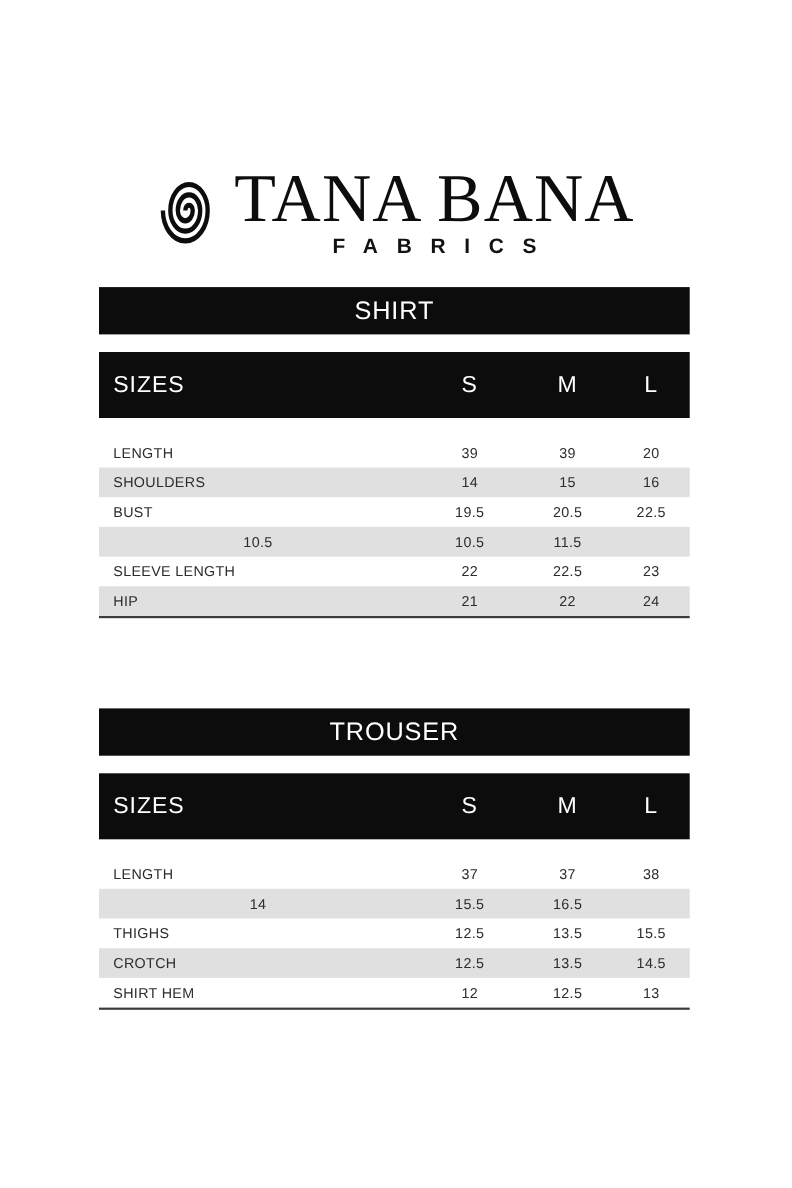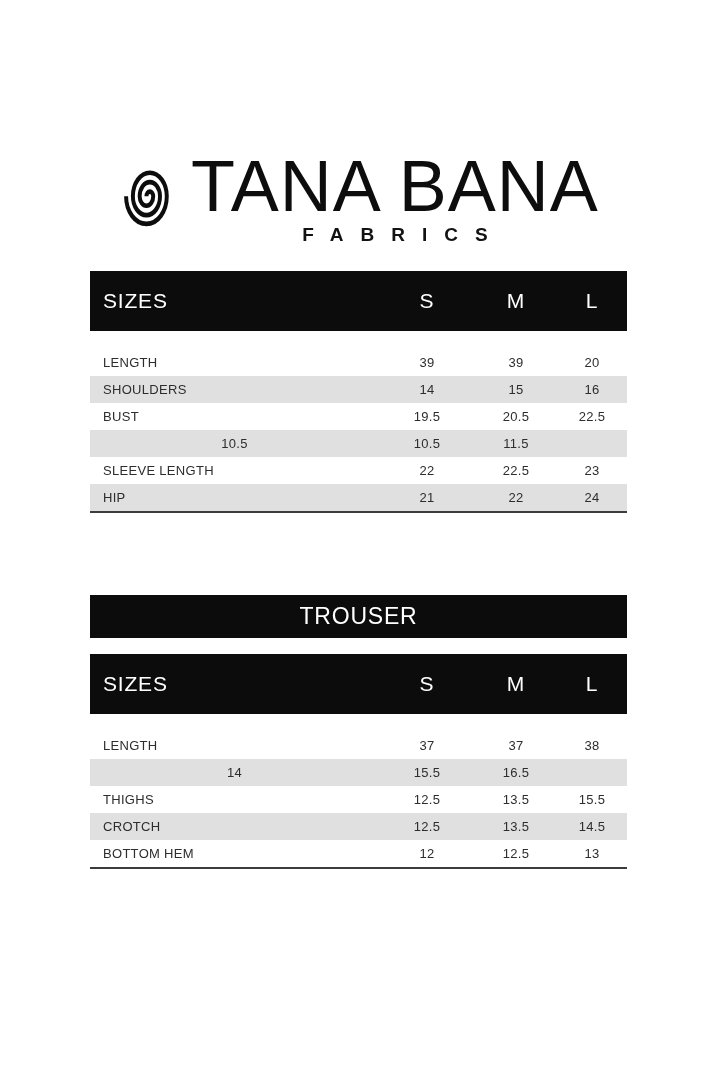--- a/index.html
+++ b/index.html
@@ -20,22 +20,22 @@
     padding-top: 150px;
     gap: 18px;
   }
   .spiral-wrap svg { display: block; width: 52px; height: 64px; }
   .logo-text {
     display: flex;
     flex-direction: column;
     align-items: center;
   }
   .brand {
-    font-family: Liberation Sans, sans-serif;
-    font-size: 72px;
+    font-family: Liberation Serif, serif;
+    font-size: 62px;
     line-height: 1;
     letter-spacing: 1px;
     color: #0d0d0d;
     white-space: nowrap;
   }
   .subtitle {
     font-size: 19px;
     font-weight: bold;
     letter-spacing: 17px;
     margin-right: -17px; 
@@ -107,20 +107,23 @@
                  A 36 41 0 0 1 14 60" fill="none" stroke="#0d0d0d" stroke-width="7"></path>
       </svg>
     </span>
     <span class="logo-text">
       <span class="brand">TANA BANA</span>
       <span class="subtitle">FABRICS</span>
     </span>
   </header>
 
   <section class="chart chart-shirt">
+    <div class="title-bar">
+      <span>SHIRT</span>
+    </div>
     <div class="sizes-bar grid">
       <span class="label">SIZES</span>
       <span class="col-val">S</span>
       <span class="col-val">M</span>
       <span class="col-val">L</span>
     </div>
     <div class="tbody">
       <div class="row grid">
         <span class="label">LENGTH</span>
         <span class="col-val">39</span>
@@ -187,21 +190,21 @@
         <span class="col-val">13.5</span>
         <span class="col-val">15.5</span>
       </div>
       <div class="row grid">
         <span class="label">CROTCH</span>
         <span class="col-val">12.5</span>
         <span class="col-val">13.5</span>
         <span class="col-val">14.5</span>
       </div>
       <div class="row grid">
-        <span class="label">BOTTOM HEM</span>
+        <span class="label">SHIRT HEM</span>
         <span class="col-val">12</span>
         <span class="col-val">12.5</span>
         <span class="col-val">13</span>
       </div>
     </div>
   </section>
 
 </div>
 
 </body></html>

